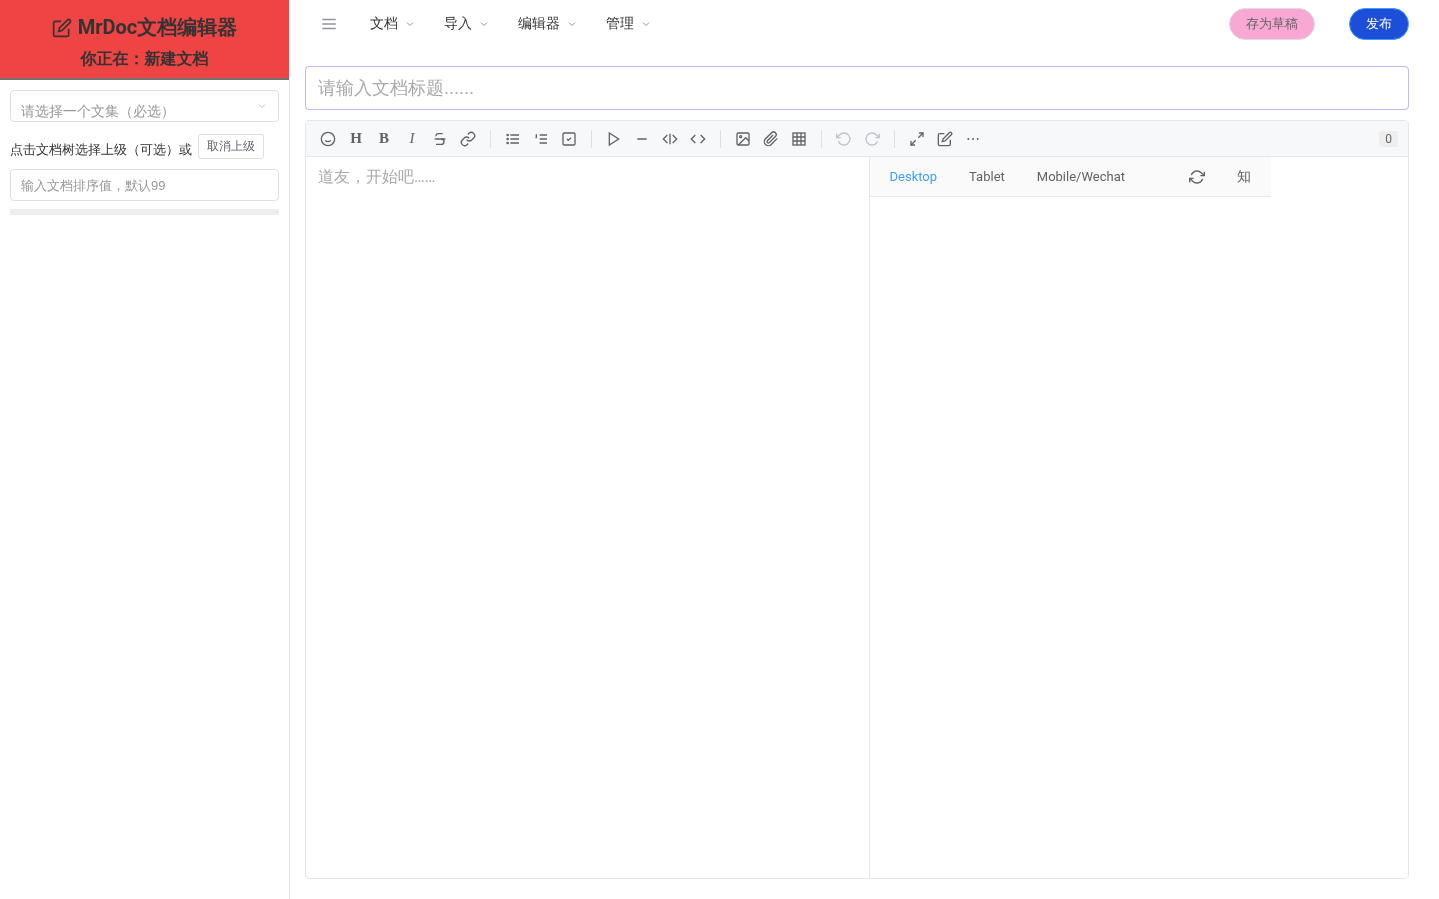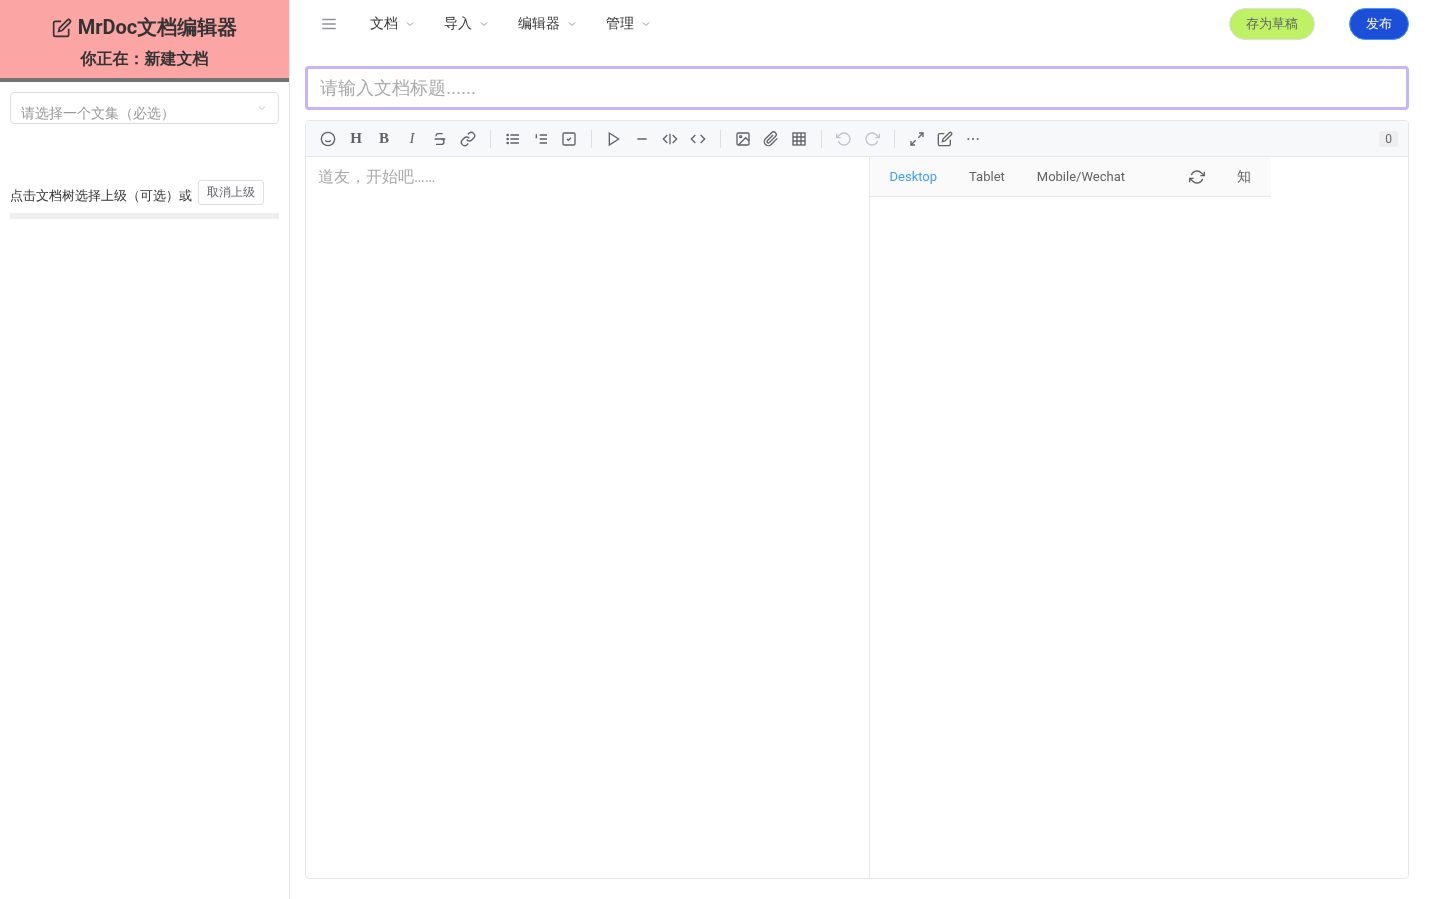--- a/index.html
+++ b/index.html
@@ -2,46 +2,46 @@
 <html><head>
   <meta charset="utf-8">
   <style>
     * { box-sizing: border-box; margin: 0; padding: 0; }
     body { font-family: -apple-system, BlinkMacSystemFont, "Segoe UI", Roboto, "Helvetica Neue", Arial, sans-serif; font-size: 14px; color: #333; background: #fff; width: 1439px; height: 899px; overflow: hidden; }
     
     .layout { display: flex; height: 100%; }
     
     
     .sidebar { width: 290px; border-right: 1px solid #e4e7ed; background: #fff; display: flex; flex-direction: column; }
-    .sidebar-header { padding: 14px 6px 8px; text-align: center; border-bottom: 4px solid #737373; background: #fca5a5; }
+    .sidebar-header { padding: 14px 6px 8px; text-align: center; border-bottom: 2px solid #737373; background: #ef4444; }
     .app-title { font-size: 20px; font-weight: 700; display: inline-flex; align-items: center; gap: 6px; }
     .subtitle { font-size: 16px; font-weight: 600; margin-top: 8px; }
     .sidebar-body { padding: 10px; }
     .select { position: relative; width: 100%; height: 32px; border: 1px solid #dcdfe6; border-radius: 4px; background: #fff; display: flex; align-items: flex-end; padding: 0 28px 0 10px; color: #999; cursor: pointer; }
     .select-caret { position: absolute; right: 10px; top: 50%; transform: translateY(-50%); color: #c0c4cc; }
     .tree-label-row { display: flex; align-items: flex-end; gap: 6px; margin-top: 12px; font-size: 13px; color: #333; }
-    .btn-small { border: 1px solid #dcdfe6; background: #fff; color: #606266; font-size: 12px; padding: 3px 8px; border-radius: 3px; cursor: pointer; margin-top: 44px; }
+    .btn-small { border: 1px solid #dcdfe6; background: #fff; color: #606266; font-size: 12px; padding: 3px 8px; border-radius: 3px; cursor: pointer; }
     .sort-input { width: 100%; height: 32px; border: 1px solid #dcdfe6; border-radius: 4px; padding: 0 10px; margin-top: 10px; font-size: 13px; color: #333; }
     .sort-input::placeholder { color: #999; }
     .loading-bar { height: 6px; background: #eee; margin-top: 8px; }
     
     
     .main { flex: 1; display: flex; flex-direction: column; padding: 0 0 20px 0; }
     .top-menu { height: 48px; display: flex; align-items: center; padding: 0 30px 0 30px; gap: 26px; border-bottom: 1px solid transparent; }
     .hamburger { color: #909399; cursor: pointer; margin-right: 6px; }
     .menu-items { display: flex; gap: 28px; }
     .menu-item { display: inline-flex; align-items: center; gap: 6px; cursor: pointer; color: #333; font-size: 14px; }
     .menu-caret { color: #909399; }
     .spacer { flex: 1; }
     .btn { border-radius: 20px; padding: 6px 16px; font-size: 13px; cursor: pointer; }
-    .btn-outline { border: 1px solid #dcdfe6; background: #bef264; color: #606266; }
+    .btn-outline { border: 1px solid #dcdfe6; background: #f9a8d4; color: #606266; }
     .btn-primary { border: 1px solid #409eff; background: #1d4ed8; color: #fff; margin-left: 8px; }
     
     .content { flex: 1; padding: 18px 30px 0 15px; display: flex; flex-direction: column; }
-    .title-input { width: 100%; height: 44px; border: 3px solid #c4b5fd; border-radius: 4px; padding: 0 12px; font-size: 18px; color: #333; background: #fff; }
+    .title-input { width: 100%; height: 44px; border: 1px solid #c4b5fd; border-radius: 4px; padding: 0 12px; font-size: 18px; color: #333; background: #fff; }
     .title-input::placeholder { color: #aaa; }
     
     .editor-wrapper { margin-top: 10px; border: 1px solid #e4e7ed; border-radius: 4px; flex: 1; display: flex; flex-direction: column; overflow: hidden; }
     .toolbar { height: 36px; background: #f7f8fa; border-bottom: 1px solid #e4e7ed; display: flex; align-items: center; padding: 0 10px; gap: 4px; }
     .tool-btn { width: 24px; height: 24px; display: inline-flex; align-items: center; justify-content: center; color: #606266; cursor: pointer; border-radius: 3px; }
     .tool-sep { width: 1px; height: 18px; background: #dcdfe6; margin: 0 6px; }
     .tool-btn.disabled { color: #c0c4cc; cursor: not-allowed; }
     .tool-spacer { flex: 1; }
     .word-count { background: #eee; color: #666; font-size: 12px; padding: 1px 6px; border-radius: 3px; }
     
@@ -82,20 +82,21 @@
         <span class="select-caret">
           <svg width="12" height="12" viewBox="0 0 24 24" fill="none" stroke="currentColor" stroke-width="2">
               <polyline points="6 9 12 15 18 9"></polyline>
             </svg>
         </span>
       </div>
       <div class="tree-label-row">
         <span>点击文档树选择上级（可选）或</span>
         <button class="btn-small">取消上级</button>
       </div>
+      <input class="sort-input" placeholder="输入文档排序值，默认99" style="">
       <div class="loading-bar"></div>
     </div>
   </aside>
 
   <main class="main">
     <div class="top-menu">
       <span class="hamburger">
         <svg width="18" height="18" viewBox="0 0 24 24" fill="none" stroke="currentColor" stroke-width="2">
             <line x1="3" y1="6" x2="21" y2="6"></line>
             <line x1="3" y1="12" x2="21" y2="12"></line>

